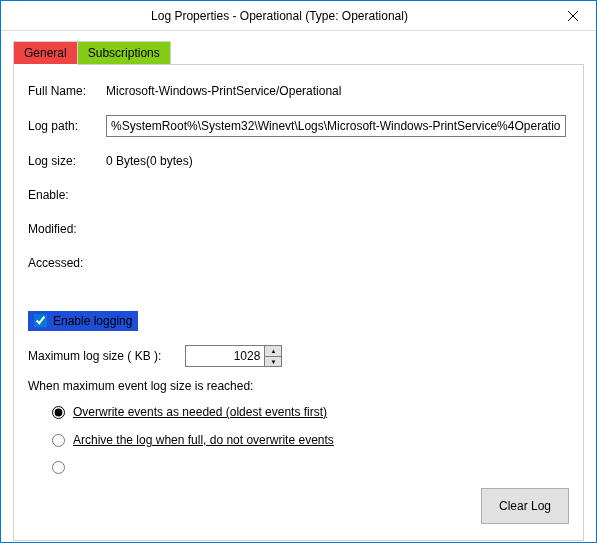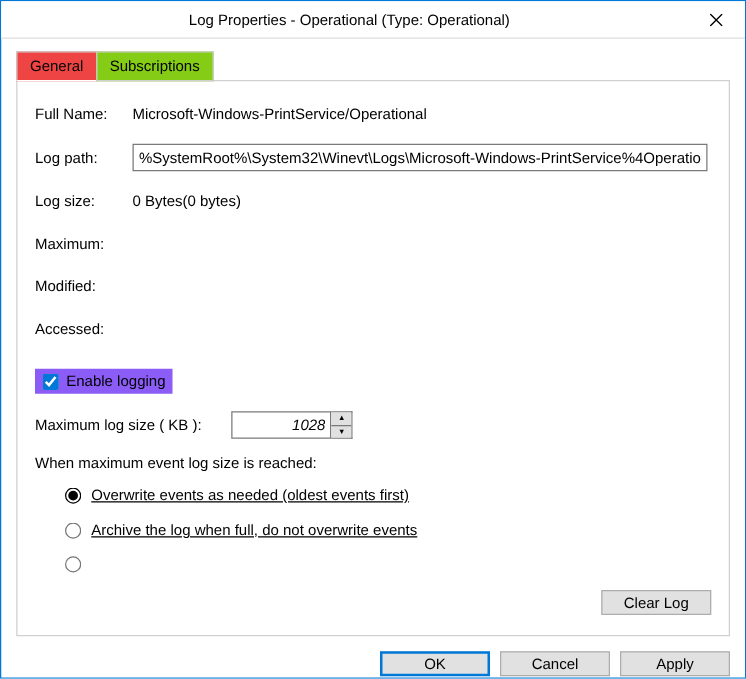--- a/index.html
+++ b/index.html
@@ -13,33 +13,33 @@
 .tabs { display: flex; position: relative; z-index: 2; }
 .tab { padding: 4px 10px; border: 1px solid #d0d0d0; background: #ef4444; cursor: pointer; position: relative; }
 .tab.active { border-bottom: 1px solid #fff; }
 .tab:not(.active) { background: #84cc16; }
 .tab + .tab { margin-left: -1px; }
 .tabpanel { border: 1px solid #d0d0d0; margin-top: -1px; padding: 16px 14px; flex: 1; display: flex; flex-direction: column; }
 .form-row { display: flex; align-items: center; margin-bottom: 14px; min-height: 20px; }
 .form-label { width: 78px; }
 .form-value { flex: 1; }
 .logpath-input { width: 460px; height: 22px; border: 1px solid #7a7a7a; padding: 2px 4px; font-size: 12px; }
-.enable-row { background: #8b5cf6; display: inline-flex; align-items: flex-end; padding: 3px 6px 3px 2px; margin-bottom: 14px; margin-top: 8px; }
+.enable-row { background: #1d4ed8; display: inline-flex; align-items: flex-start; padding: 3px 6px 3px 2px; margin-bottom: 14px; margin-top: 24px; }
 .checkbox { width: 13px; height: 13px; margin: 0 6px 0 4px; accent-color: #0078d7; }
 .maxsize-row { display: flex; align-items: center; margin-bottom: 12px; }
 .spinner-wrap { display: flex; align-items: center; margin-left: 24px; }
-.spinner-input { width: 80px; height: 22px; border: 1px solid #7a7a7a; text-align: right; padding: 2px 4px; font-style: italic; }
+.spinner-input { width: 80px; height: 22px; border: 1px solid #7a7a7a; text-align: right; padding: 2px 4px; }
 .spinner-btns { display: flex; flex-direction: column; border: 1px solid #7a7a7a; border-left: none; }
 .spinner-btn { width: 16px; height: 10px; background: #e1e1e1; display: flex; align-items: center; justify-content: center; font-size: 6px; line-height: 1; cursor: pointer; }
 .spinner-btn + .spinner-btn { border-top: 1px solid #7a7a7a; }
 .radio-group { margin-top: 12px; margin-left: 24px; text-decoration: underline; }
 .radio-row { display: flex; align-items: center; margin-bottom: 14px; }
 .radio { width: 13px; height: 13px; margin: 0 8px 0 0; accent-color: #000; }
 .clearlog-row { display: flex; justify-content: flex-end; margin-top: auto; }
-.btn { width: 88px; height: 20px; background: #e1e1e1; border: 1px solid #adadad; cursor: pointer; font-size: 12px; }
+.btn { width: 88px; height: 36px; background: #e1e1e1; border: 1px solid #adadad; cursor: pointer; font-size: 12px; }
 .btn.default { border: 2px solid #0078d7; }
 .button-row { display: flex; justify-content: flex-end; gap: 8px; padding-top: 12px; }
 </style>
 </head>
 <body>
 
 <div class="window">
   <div class="titlebar">
     <span class="titlebar-text">Log Properties - Operational (Type: Operational)</span>
     <div class="close-btn">
@@ -66,21 +66,21 @@
         <div class="form-label">Log path:</div>
         <input class="logpath-input" type="text" value="%SystemRoot%\System32\Winevt\Logs\Microsoft-Windows-PrintService%4Operation" style="">
       </div>
 
       <div class="form-row">
         <div class="form-label">Log size:</div>
         <div class="form-value">0 Bytes(0 bytes)</div>
       </div>
 
       <div class="form-row">
-        <div class="form-label">Maximum:</div>
+        <div class="form-label">Enable:</div>
         <div class="form-value"></div>
       </div>
 
       <div class="form-row">
         <div class="form-label">Modified:</div>
         <div class="form-value"></div>
       </div>
 
       <div class="form-row">
         <div class="form-label">Accessed:</div>

